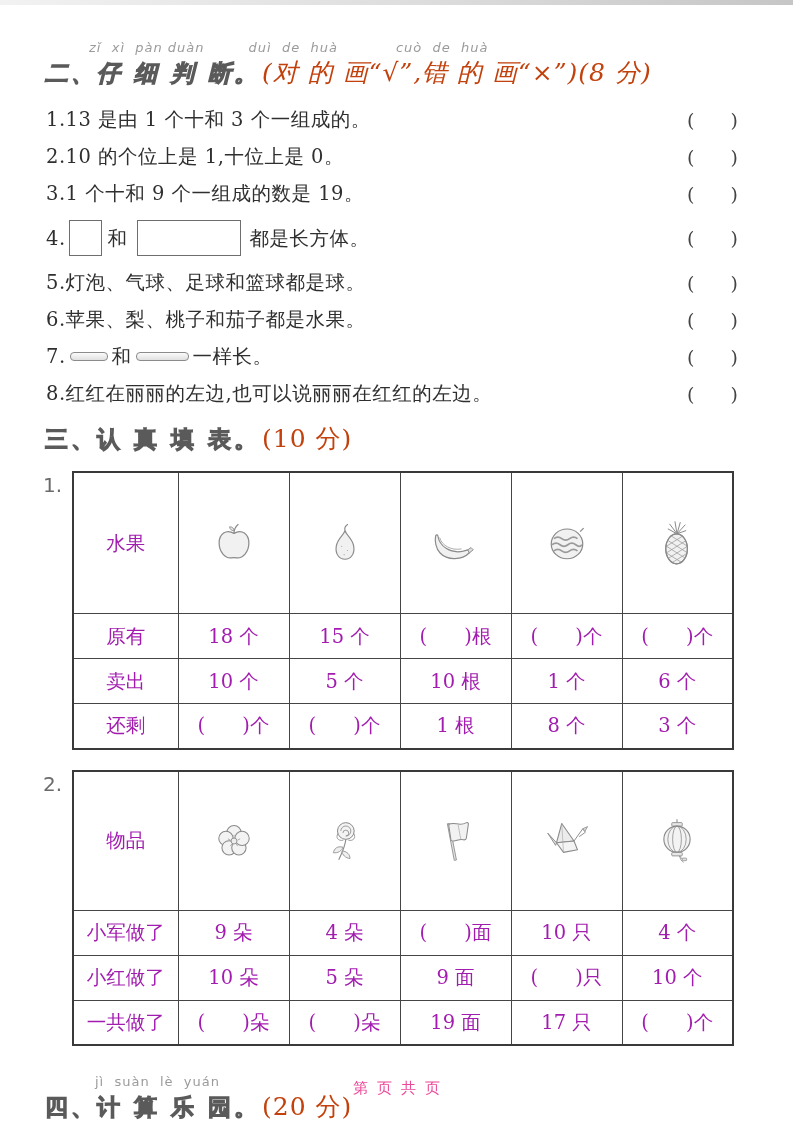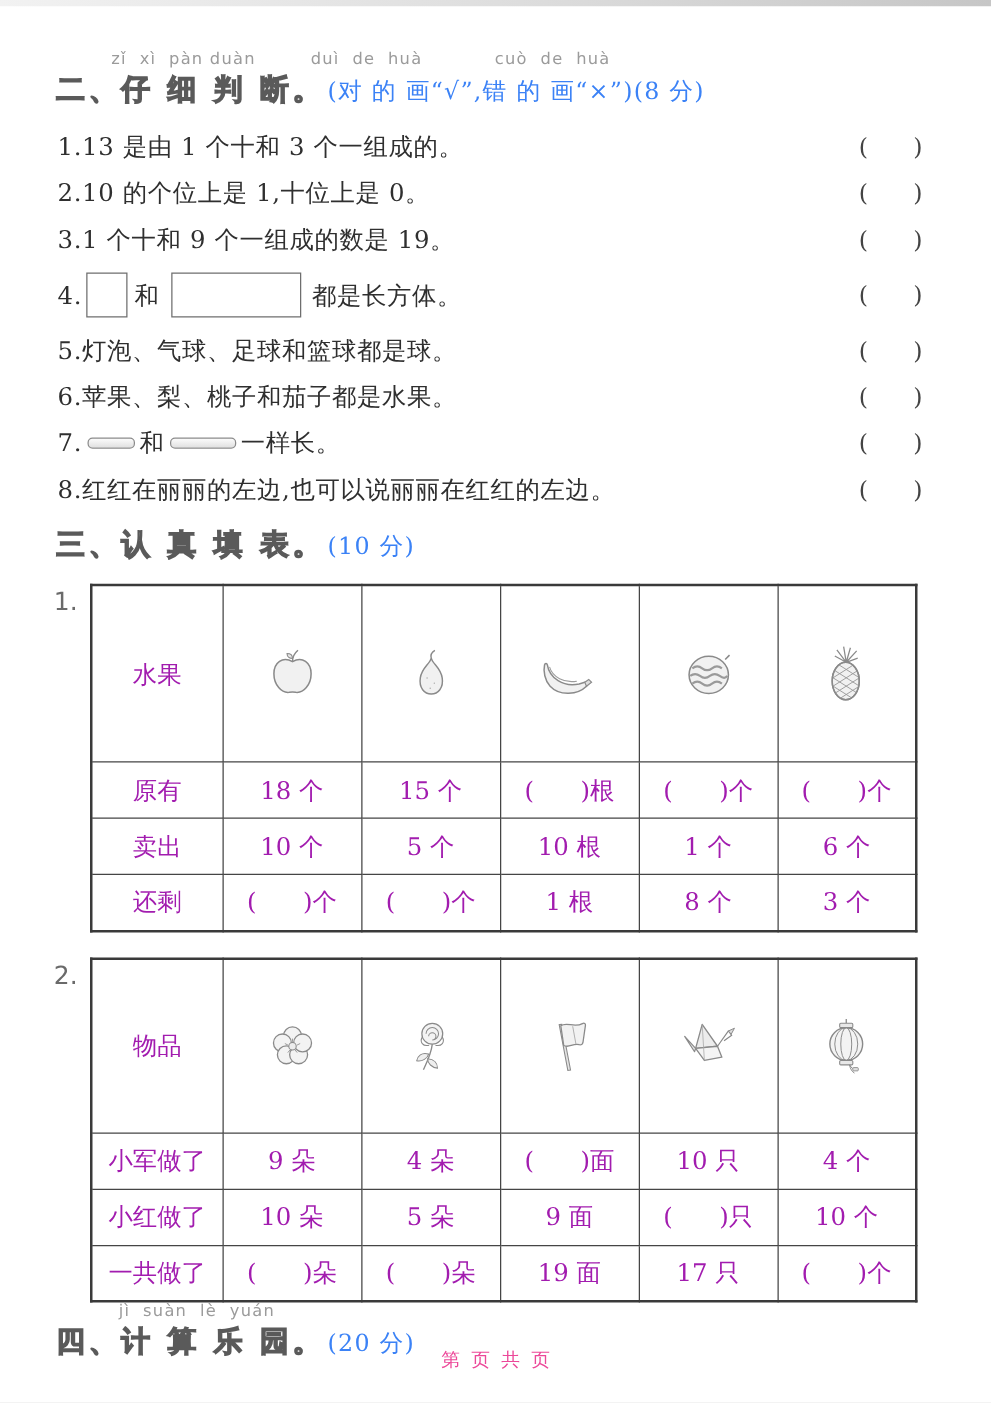--- a/index.html
+++ b/index.html
@@ -15,25 +15,25 @@
     background:linear-gradient(to right,#f2f2f2 0%,#dcdcdc 55%,#c6c6c6 100%); }
 
   .pinyin { font-family:"DejaVu Sans","Liberation Sans",sans-serif;
     font-size:13px; color:#9b9b9b; white-space:pre; letter-spacing:1px; }
 
   .head-line { display:flex; align-items:baseline; font-size:23px; margin-top:1px; }
   .hollow { font-weight:700; color:#4a4a4a; letter-spacing:3px; }
   @supports (-webkit-text-stroke: 1px #555) {
     .hollow { color:#ffffff; -webkit-text-stroke:1.05px #5a5a5a; }
   }
-  .head-sub { font-size:19px; color:#3b82f6; letter-spacing:1px; margin-left:2px; }
-
-  .sec2-head { margin:40px 0 0 45px; }
+  .head-sub { font-size:25px; color:#c2410c; letter-spacing:1px; margin-left:2px; }
+
+  .sec2-head { margin:40px 0 0 45px;font-style:italic; }
   .sec3-head { margin:10px 0 0 45px; }
-  .sec4-head { margin:0 0 0 45px; }
+  .sec4-head { margin:28px 0 0 45px; }
 
   .q-list { margin:12px 0 0 46px; width:702px; }
   .q-row { display:flex; align-items:center; min-height:37px; }
   .q-row.tall { min-height:52px; }
   .q-text { flex:1; font-size:19.5px; letter-spacing:0.5px; display:flex; align-items:center; white-space:pre; }
   .bracket { white-space:pre; font-size:19px; color:#444; margin-right:10px; }
 
   .box-small { width:33px; height:36px; border:1.6px solid #6e6e6e; background:#fff; margin:0 6px 0 3px; flex:none; }
   .box-large { width:104px; height:36px; border:1.6px solid #6e6e6e; background:#fff; margin:0 9px; flex:none; }
   .stick { height:9px; border:1.2px solid #8b8b8b; border-radius:4px;

